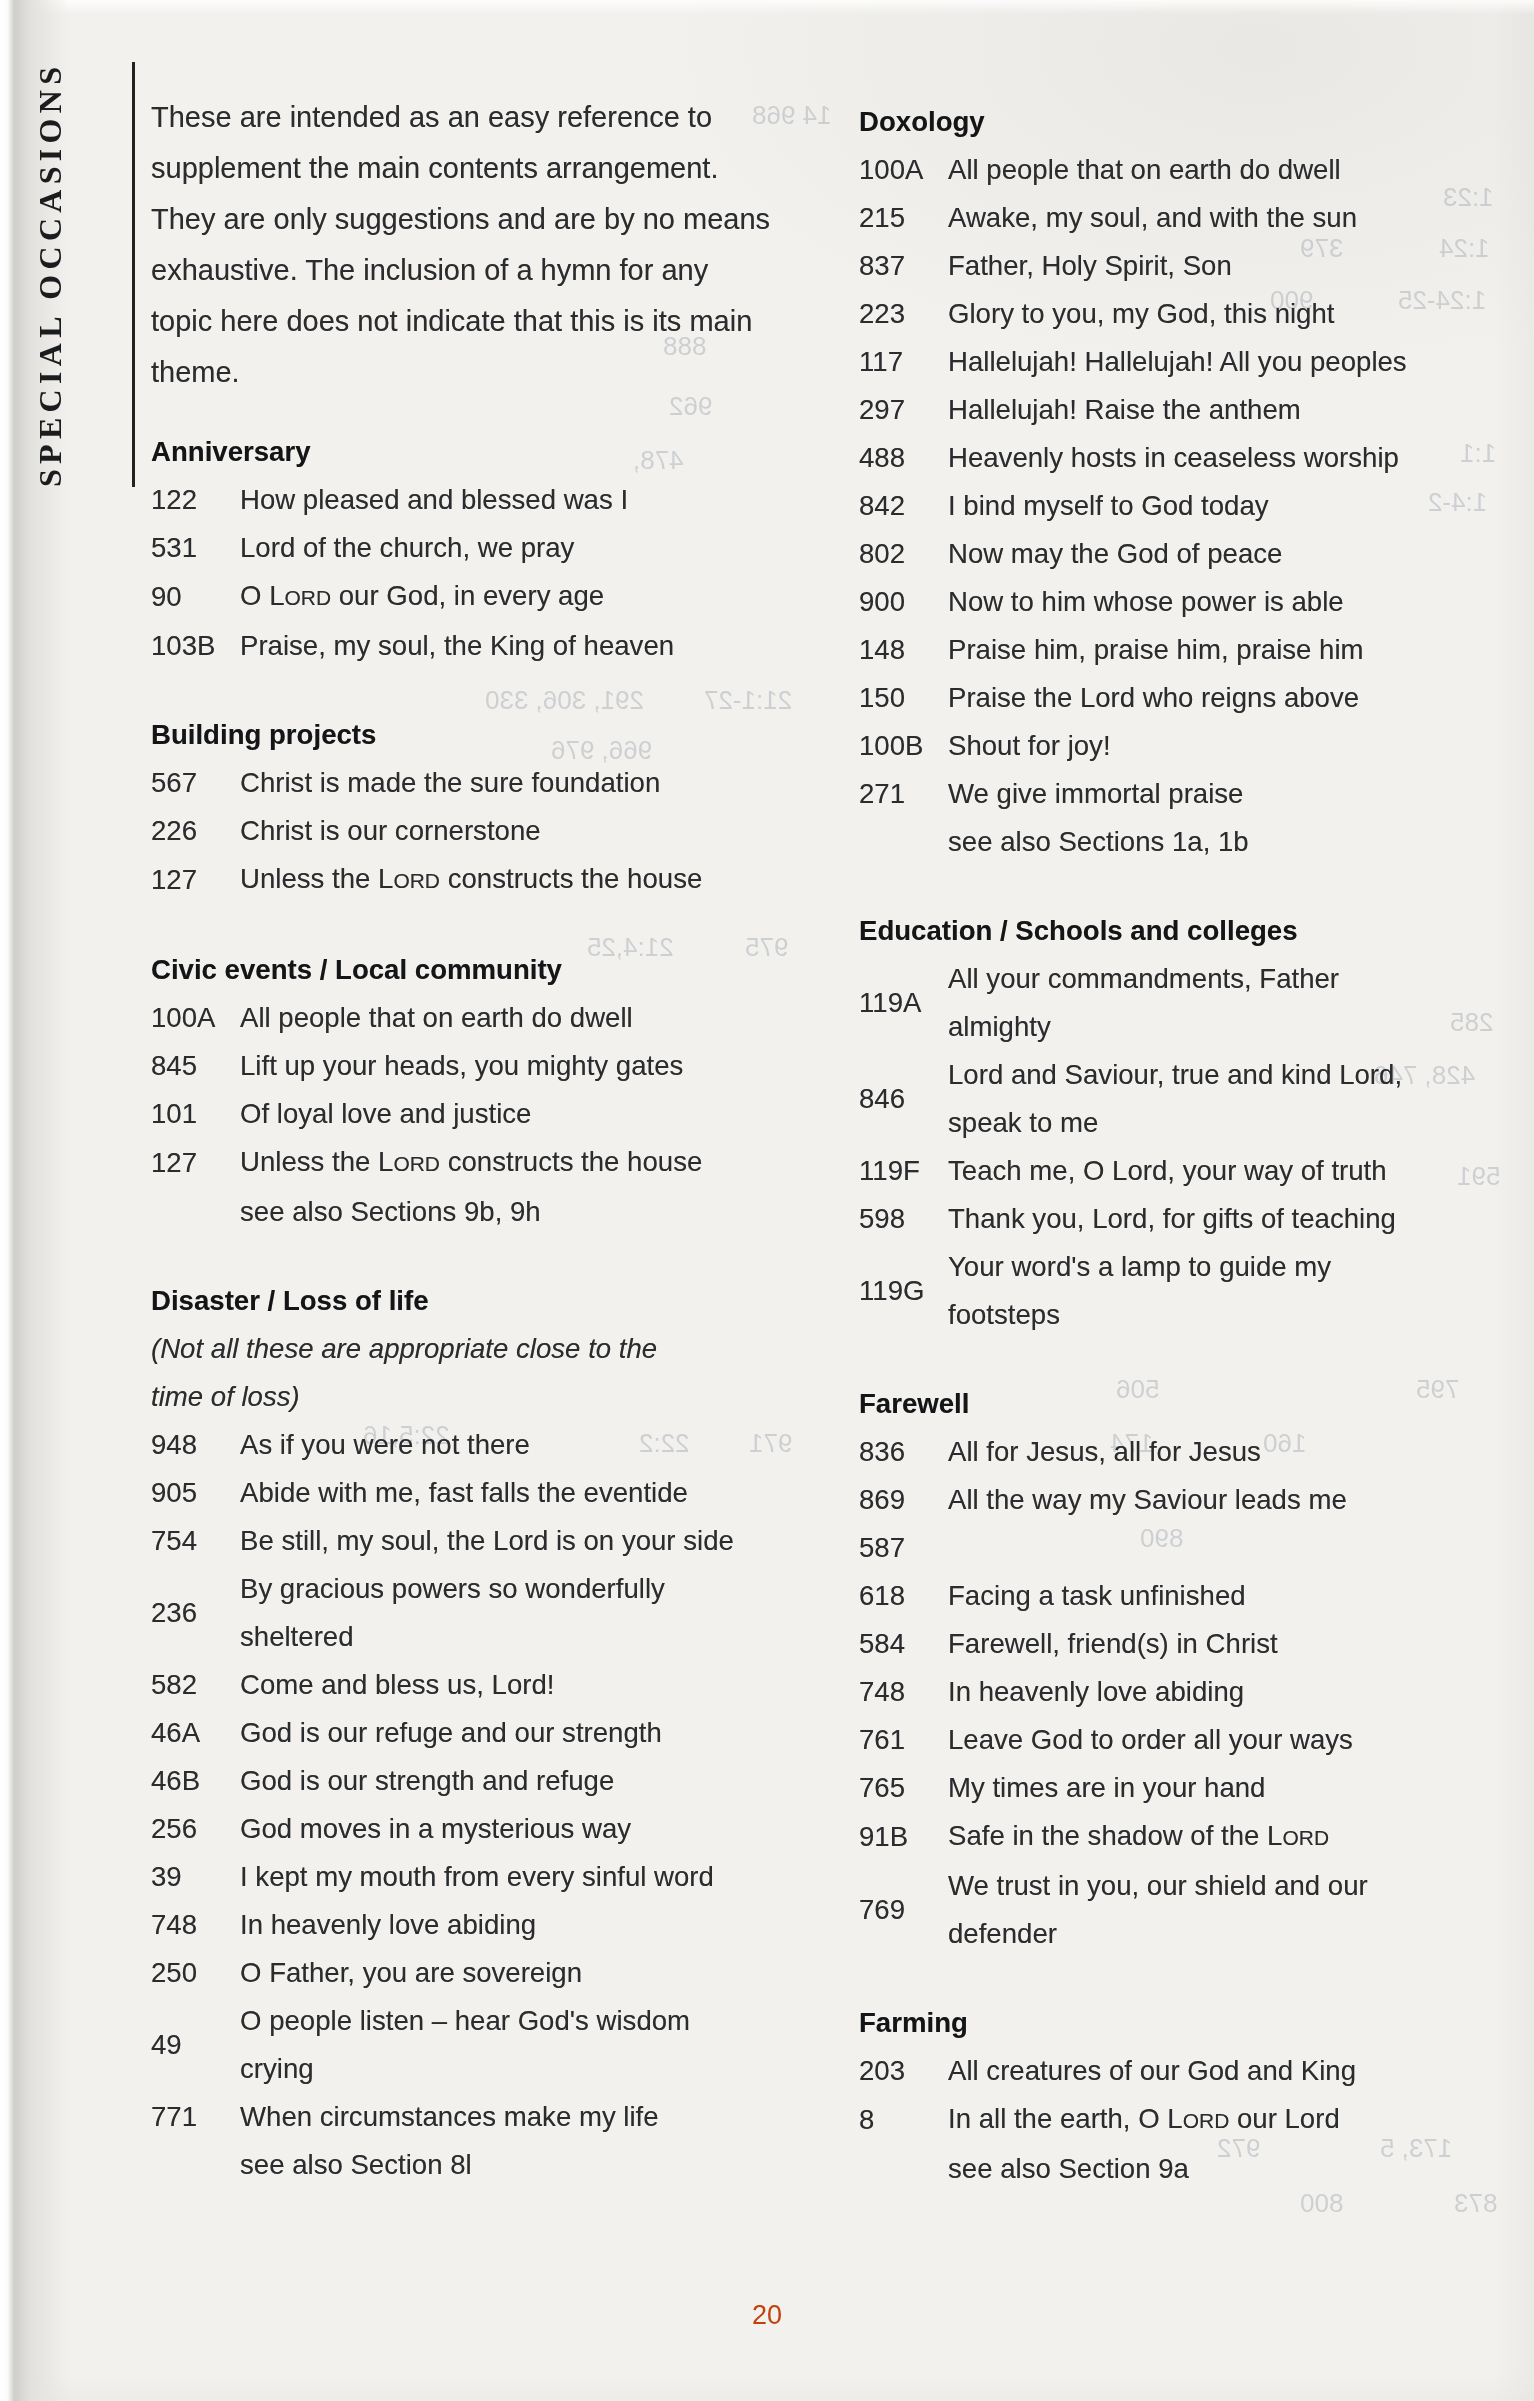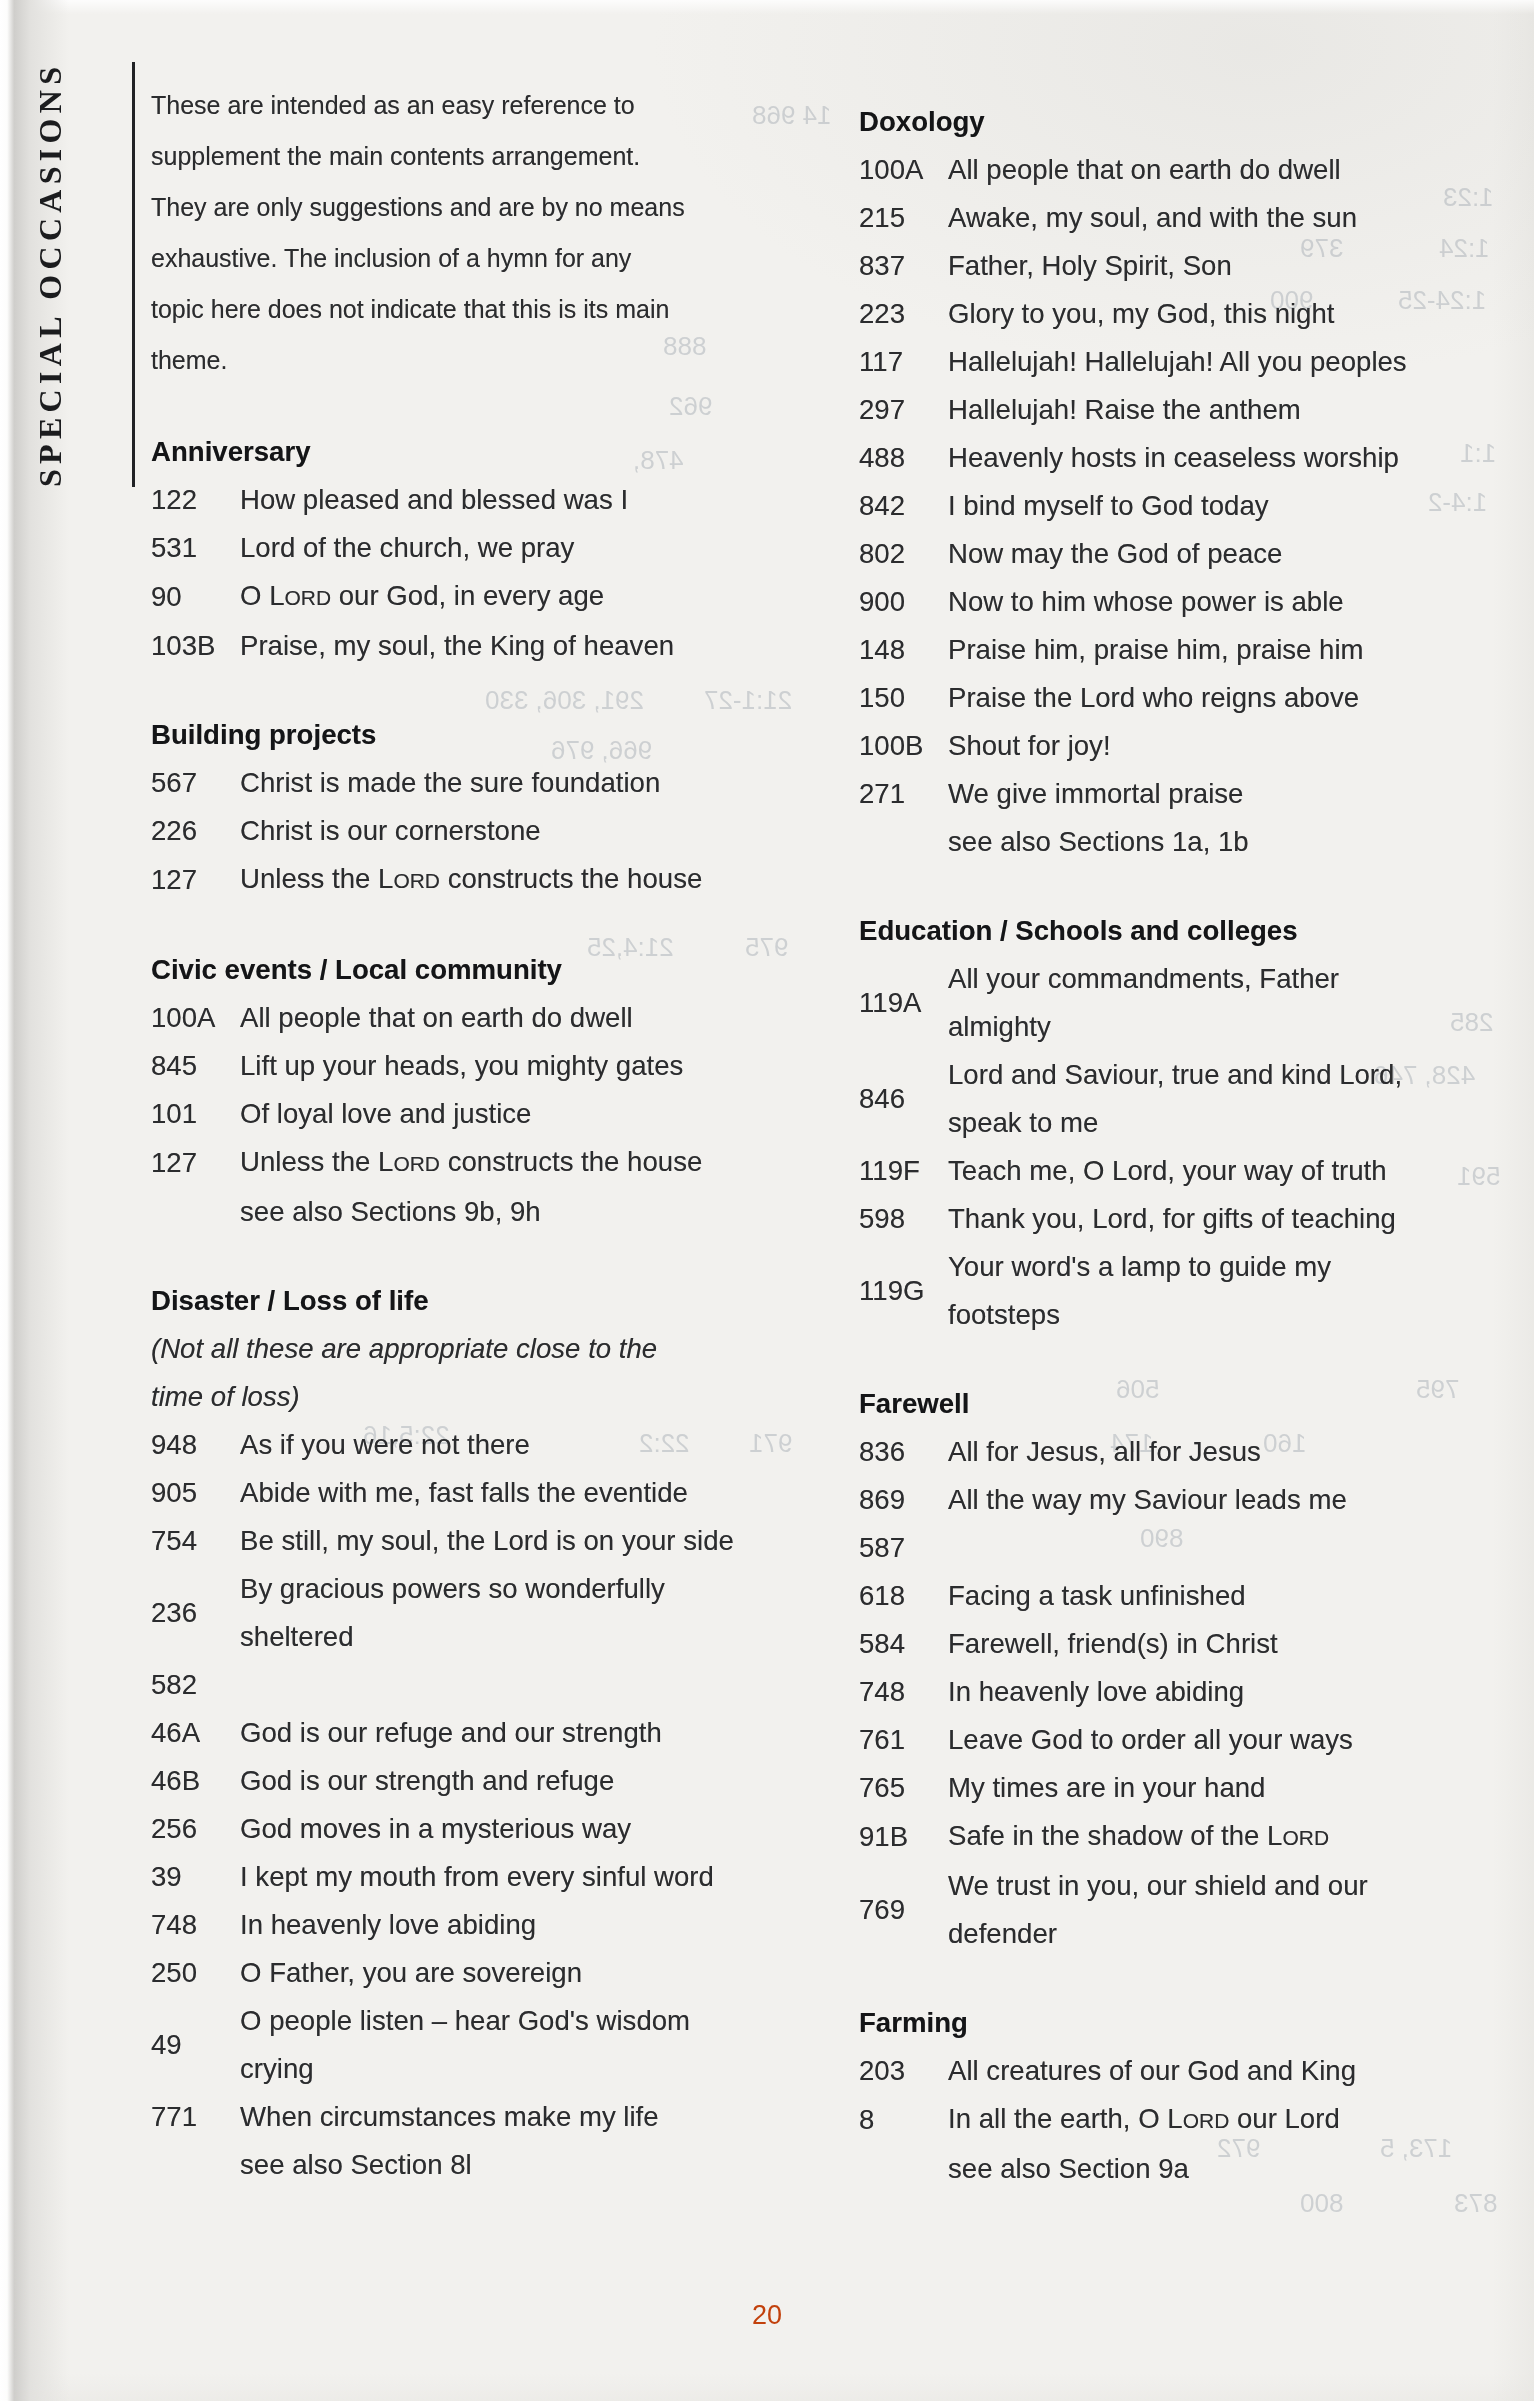--- a/index.html
+++ b/index.html
@@ -27,22 +27,22 @@
     display:flex;align-items:center;justify-content:center;
     font-family:"Liberation Serif",serif;font-weight:bold;
     font-size:32px;letter-spacing:5.3px;color:#1b1c1e;
     white-space:nowrap;z-index:2;
   }
   .sidebar-rule{
     position:absolute;left:132px;top:62px;width:2.7px;height:425px;
     background:#212225;z-index:2;
   }
   .intro{
-    position:absolute;left:151px;top:80px;width:685px;
-    font-size:25px;line-height:51px;z-index:2;
+    position:absolute;left:151px;top:92px;width:685px;
+    font-size:29px;line-height:51px;z-index:2;
     text-shadow:0 0 0.5px rgba(45,45,48,0.4);
   }
   .col{
     position:absolute;font-size:27.6px;line-height:48px;z-index:2;
     text-shadow:0 0 0.5px rgba(45,45,48,0.4);
   }
   #col-left{left:151px;top:428px;width:685px;}
   #col-right{left:845px;top:98px;width:689px;margin-left:14px;}
   .section + .section{margin-top:41px;}
   .section-heading{font-weight:bold;color:#141517;}
@@ -176,20 +176,23 @@
         </div>
         <div class="row">
           <span class="num">236</span>
           <div class="title">
             <div class="title-line">By gracious powers so wonderfully</div>
             <div class="title-line">sheltered</div>
           </div>
         </div>
         <div class="row">
           <span class="num">582</span>
+          <div class="title">
+            <div class="title-line">Come and bless us, Lord!</div>
+          </div>
         </div>
         <div class="row">
           <span class="num">46A</span>
           <div class="title">
             <div class="title-line">God is our refuge and our strength</div>
           </div>
         </div>
         <div class="row">
           <span class="num">46B</span>
           <div class="title">

